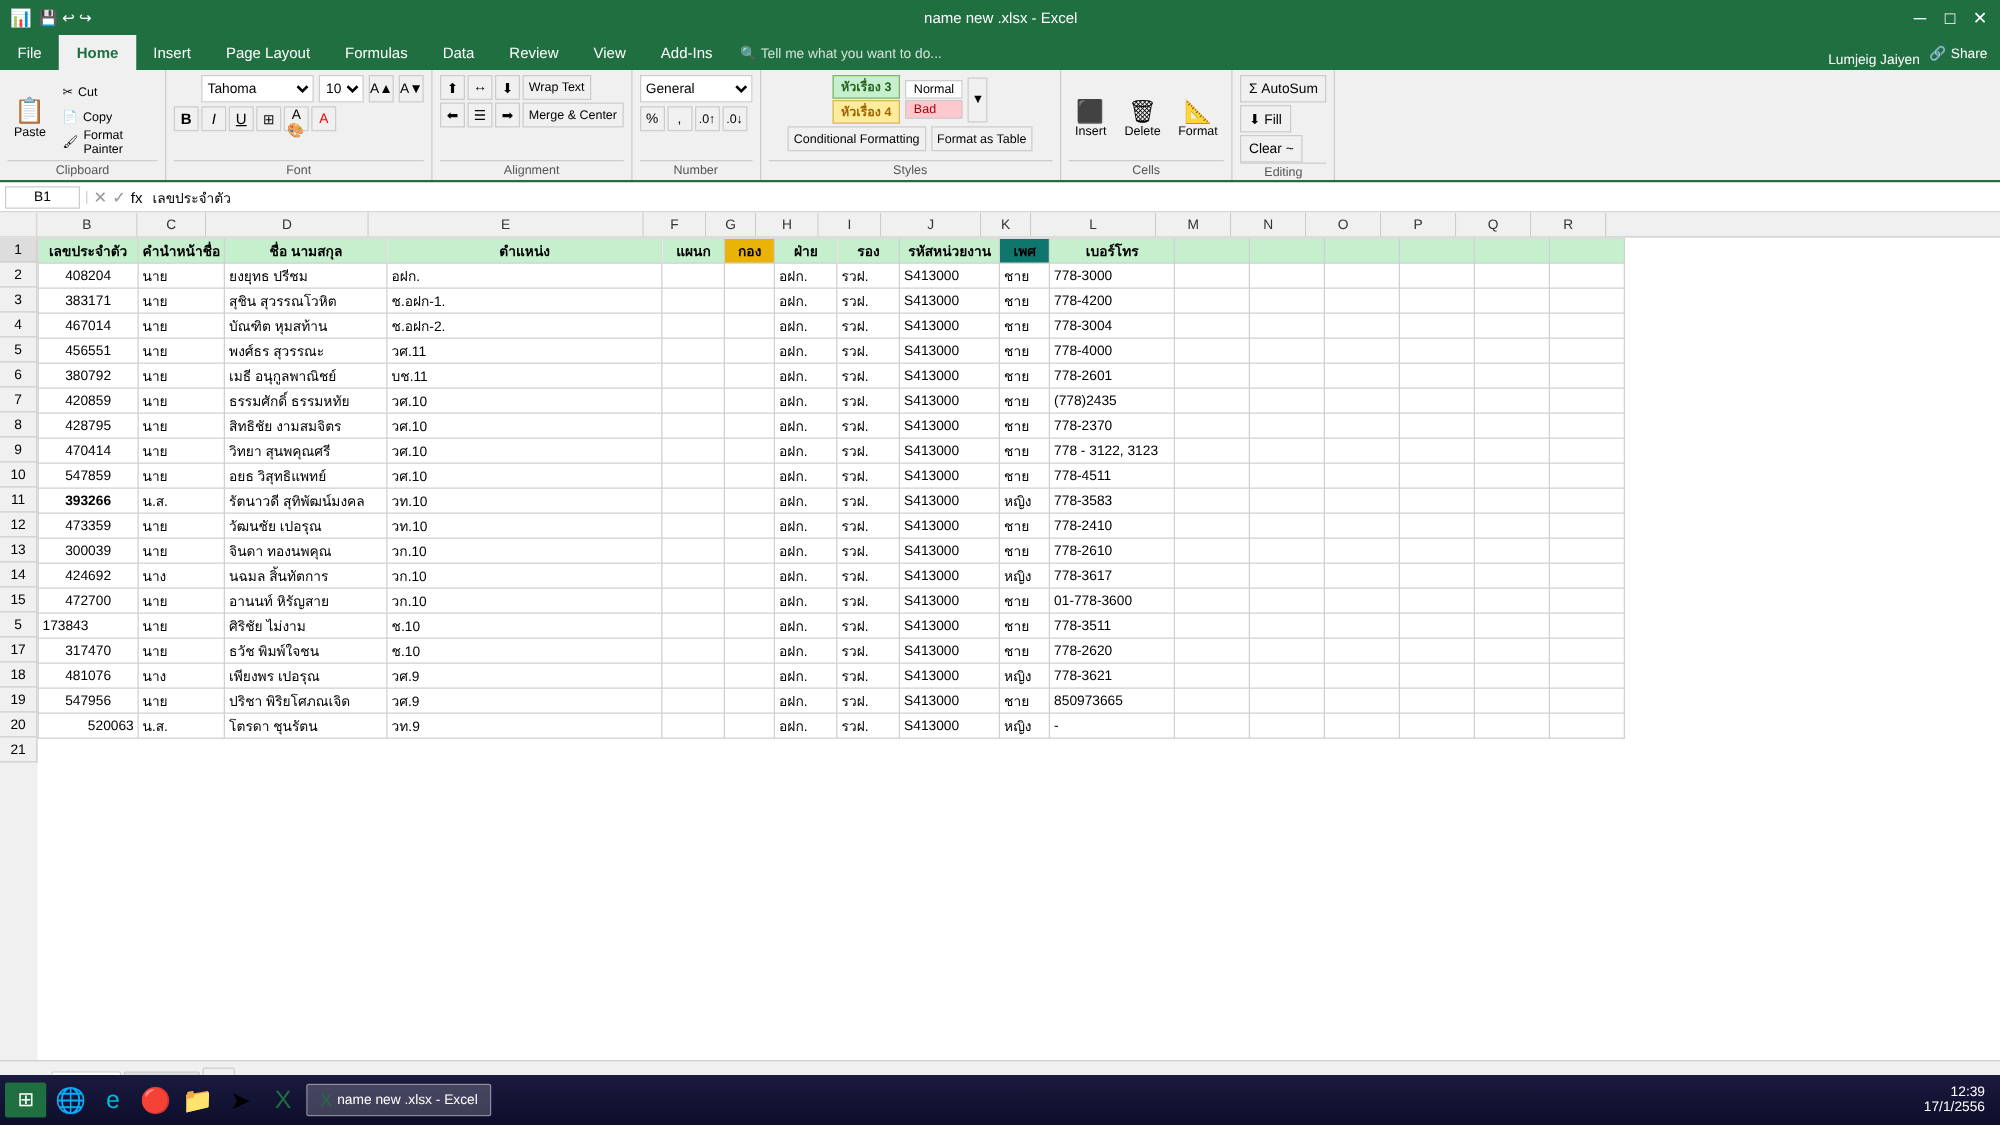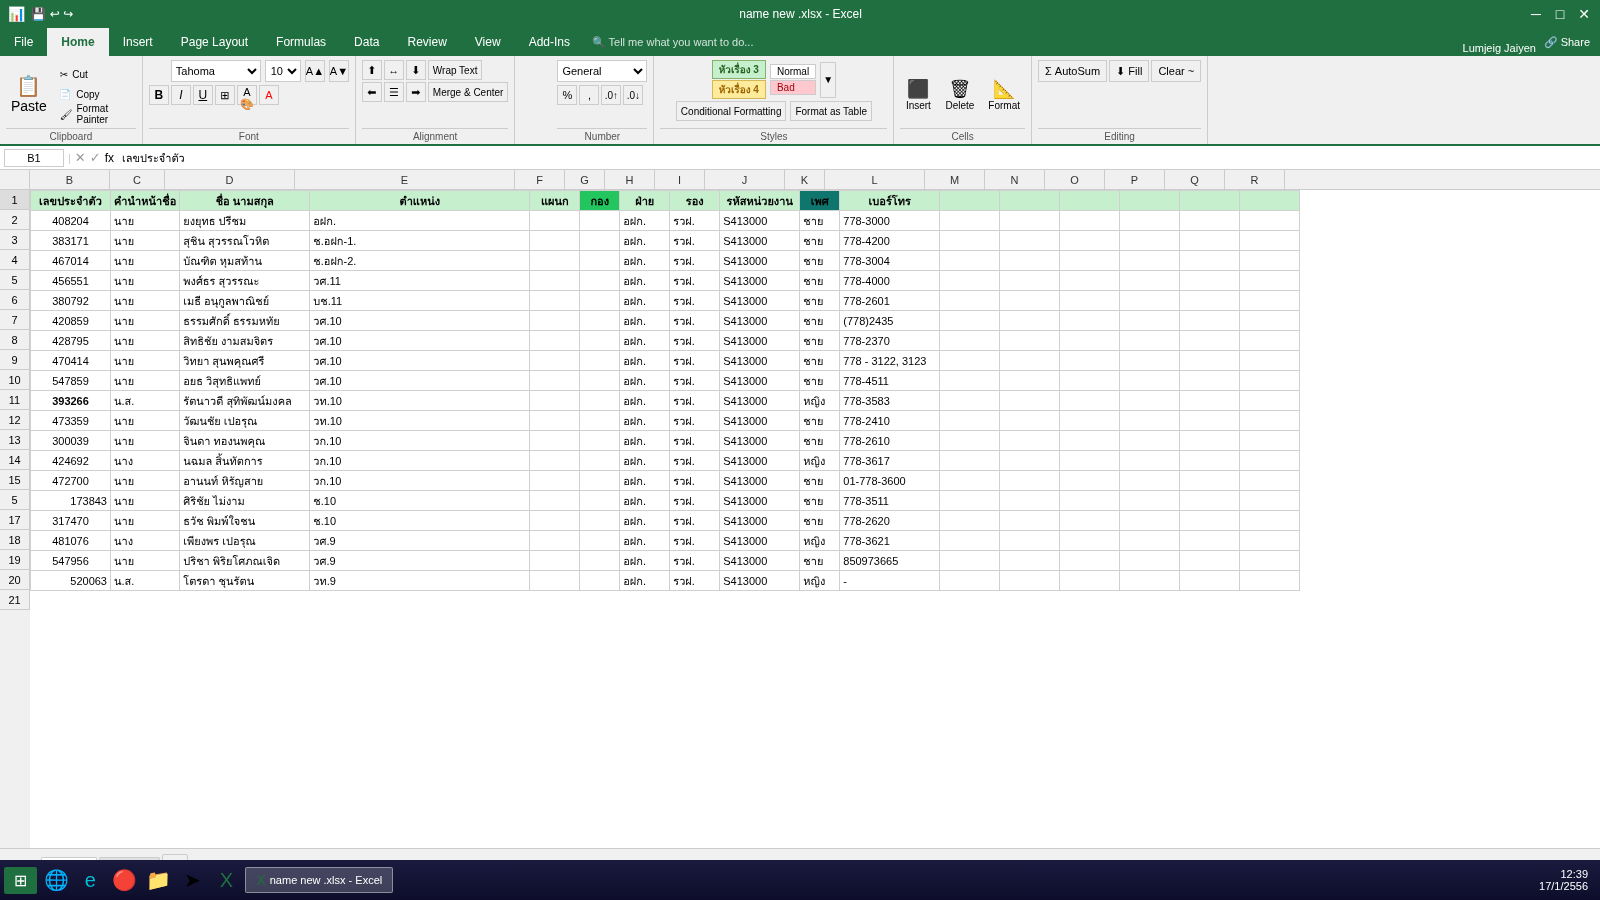--- a/index.html
+++ b/index.html
@@ -81,21 +81,21 @@
       padding: 2px 4px;
       cursor: pointer;
       border-radius: 2px;
       font-size: 10px;
       min-width: 36px;
       height: 60px;
       background: transparent;
       border: 1px solid transparent;
     }
     .ribbon-btn .icon { font-size: 20px; }
-    .ribbon-btn .label { font-size: 14px; text-align: right; line-height: 1.2; }
+    .ribbon-btn .label { font-size: 10px; text-align: right; line-height: 1.2; }
 
     .ribbon-btn-small {
       display: flex;
       align-items: center;
       justify-content: center;
       padding: 1px 3px;
       cursor: pointer;
       border-radius: 2px;
       font-size: 10px;
       background: transparent;
@@ -445,21 +445,21 @@
       <div style="display:flex;gap:2px;">
         <button style="border:1px solid #ccc;background:#f0f0f0;cursor:pointer;width:20px;height:20px;font-size:11px;">⬅</button>
         <button style="border:1px solid #ccc;background:#f0f0f0;cursor:pointer;width:20px;height:20px;font-size:11px;">☰</button>
         <button style="border:1px solid #ccc;background:#f0f0f0;cursor:pointer;width:20px;height:20px;font-size:11px;">➡</button>
         <button style="border:1px solid #ccc;background:#f0f0f0;cursor:pointer;padding:0 4px;height:20px;font-size:10px;">Merge &amp; Center</button>
       </div>
     </div>
     <div class="ribbon-group-label">Alignment</div>
   </div>
 
-  <div class="ribbon-group" style="min-width:100px;margin-left:36px;">
+  <div class="ribbon-group" style="min-width:100px;">
     <div class="ribbon-group-content" style="flex-direction:column;gap:3px;align-items:flex-start;">
       <select class="number-format-select">
         <option>General</option>
       </select>
       <div style="display:flex;gap:2px;">
         <button style="border:1px solid #ccc;background:#f0f0f0;cursor:pointer;width:20px;height:20px;font-size:11px;">%</button>
         <button style="border:1px solid #ccc;background:#f0f0f0;cursor:pointer;width:20px;height:20px;font-size:11px;">,</button>
         <button style="border:1px solid #ccc;background:#f0f0f0;cursor:pointer;width:20px;height:20px;font-size:10px;">.0↑</button>
         <button style="border:1px solid #ccc;background:#f0f0f0;cursor:pointer;width:20px;height:20px;font-size:10px;">.0↓</button>
       </div>
@@ -500,21 +500,21 @@
       </div>
       <div class="ribbon-btn">
         <span style="font-size:18px;">📐</span>
         <span>Format</span>
       </div>
     </div>
     <div class="ribbon-group-label">Cells</div>
   </div>
 
   <div class="ribbon-group">
-    <div class="ribbon-group-content" style="flex-direction:row;gap:2px;align-items:flex-start;">
+    <div class="ribbon-group-content" style="flex-direction:column;gap:2px;align-items:flex-start;">
       <div style="display:flex;gap:4px;">
         <button style="border:1px solid #ccc;background:#f0f0f0;cursor:pointer;padding:0 6px;height:22px;font-size:11px;">Σ <span>AutoSum</span></button>
       </div>
       <div style="display:flex;gap:4px;">
         <button style="border:1px solid #ccc;background:#f0f0f0;cursor:pointer;padding:0 6px;height:22px;font-size:11px;">⬇ Fill</button>
       </div>
       <div style="display:flex;gap:4px;">
         <button style="border:1px solid #ccc;background:#f0f0f0;cursor:pointer;padding:0 6px;height:22px;font-size:11px;">Clear ~</button>
       </div>
     </div>
@@ -599,21 +599,21 @@
           <col style="width:60px;">
           <col style="width:60px;">
         </colgroup>
         <tbody id="table-body">
         <tr>
               <td style="background: rgb(198, 239, 206); font-weight: bold; text-align: center;">เลขประจำตัว</td>
               <td style="background: rgb(198, 239, 206); font-weight: bold; text-align: center;">คำนำหน้าชื่อ</td>
               <td style="background: rgb(198, 239, 206); font-weight: bold; text-align: center;">ชื่อ นามสกุล</td>
               <td style="background: rgb(198, 239, 206); font-weight: bold; text-align: center;">ตำแหน่ง</td>
               <td style="background: rgb(198, 239, 206); font-weight: bold; text-align: center;">แผนก</td>
-              <td style="background: #22c55e; font-weight: bold; text-align: center;">กอง</td>
+              <td style="background: #eab308; font-weight: bold; text-align: center;">กอง</td>
               <td style="background: rgb(198, 239, 206); font-weight: bold; text-align: center;">ฝ่าย</td>
               <td style="background: rgb(198, 239, 206); font-weight: bold; text-align: center;">รอง</td>
               <td style="background: rgb(198, 239, 206); font-weight: bold; text-align: center;">รหัสหน่วยงาน</td>
               <td style="background: #0f766e; font-weight: bold; text-align: center;">เพศ</td>
               <td style="background: rgb(198, 239, 206); font-weight: bold; text-align: center;">เบอร์โทร</td>
               <td style="background: rgb(198, 239, 206);"></td>
               <td style="background: rgb(198, 239, 206);"></td>
               <td style="background: rgb(198, 239, 206);"></td>
               <td style="background: rgb(198, 239, 206);"></td>
               <td style="background: rgb(198, 239, 206);"></td>
@@ -879,21 +879,21 @@
               <td>ชาย</td>
               <td>01-778-3600</td>
               <td></td>
               <td></td>
               <td></td>
               <td></td>
               <td></td>
               <td></td>
             </tr>
             <tr>
-              <td style="text-align: right;">173843</td>
+              <td style="text-align: left;">173843</td>
               <td>นาย</td>
               <td>ศิริชัย ไม่งาม</td>
               <td>ช.10</td>
               <td></td>
               <td></td>
               <td>อฝก.</td>
               <td>รวฝ.</td>
               <td>S413000</td>
               <td>ชาย</td>
               <td>778-3511</td>

